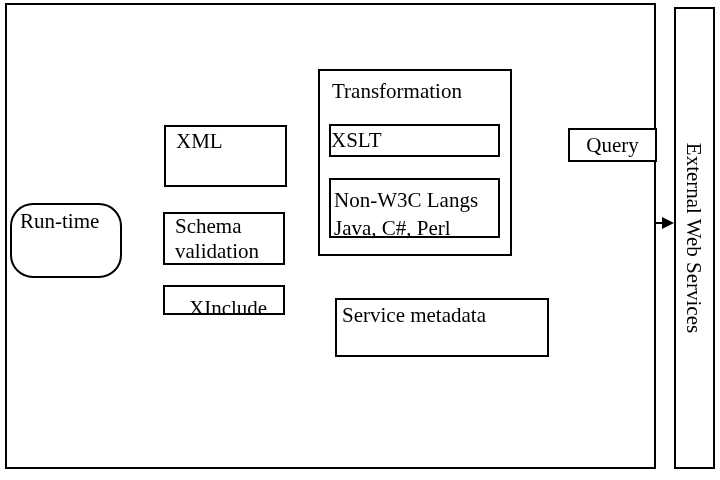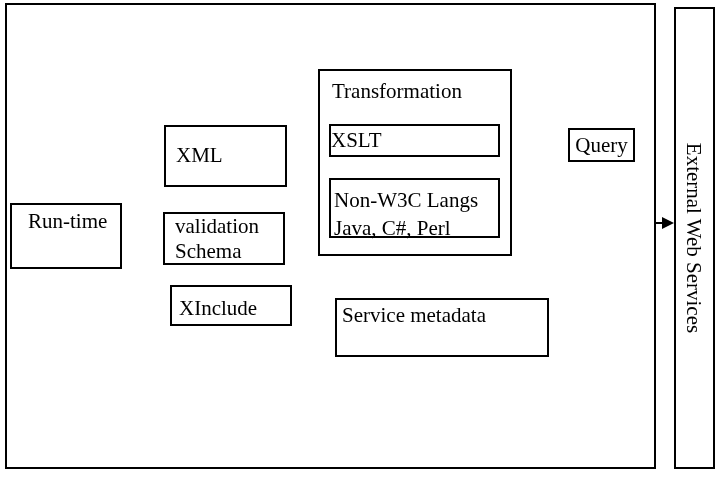--- a/index.html
+++ b/index.html
@@ -76,55 +76,55 @@
     </g>
 
     <g stroke="#000" stroke-width="2">
       <path d="M559,41 V74 A34,10 0 0 0 627,74 V41" fill="#fff"></path>
       <path d="M559,46 A34,10 0 0 0 627,46" fill="none"></path>
       <path d="M559,51 A34,10 0 0 0 627,51" fill="none"></path>
       <ellipse cx="593" cy="41" rx="34" ry="10" fill="#fff"></ellipse>
     </g>
   </svg>
 
-  <div class="box" style="left:10px;top:203px;width:112px;height:66px;padding:2px 0 0 16px;">
+  <div class="box" style="left:10px;top:203px;width:112px;height:75px;padding:2px 0 0 8px;border-radius:23px;">
     <div>Run-time</div>
   </div>
 
-  <div class="box" style="left:164px;top:125px;width:123px;height:62px;padding:14px 0 0 10px;">
+  <div class="box" style="left:164px;top:125px;width:123px;height:62px;padding:0 0 0 10px;">
     <div>XML</div>
   </div>
 
   <div class="box" style="left:163px;top:212px;width:122px;height:53px;padding:0 0 0 10px;line-height:25px;">
+    <div>Schema</div>
     <div>validation</div>
-    <div>Schema</div>
   </div>
 
-  <div class="box" style="left:170px;top:285px;width:122px;height:41px;padding-left:7px;line-height:43px;">
+  <div class="box" style="left:163px;top:285px;width:122px;height:30px;padding-left:24px;line-height:43px;">
     <span>XInclude</span>
   </div>
 
   <div class="box" style="left:318px;top:69px;width:194px;height:187px;padding:6px 0 0 12px;">
     <span>Transformation</span>
   </div>
 
   <div class="box" style="left:329px;top:124px;width:171px;height:33px;line-height:29px;text-align:left;">
     <span>XSLT</span>
   </div>
 
   <div class="box" style="left:329px;top:178px;width:171px;height:60px;padding:6px 0 0 3px;">
     <div>Non-W3C Langs</div>
     <div>Java, C#, Perl</div>
   </div>
 
   <div class="box" style="left:335px;top:298px;width:214px;height:59px;padding:1px 0 0 5px;">
     <div>Service metadata</div>
   </div>
 
-  <div class="box" style="left:568px;top:128px;width:67px;height:34px;line-height:30px;text-align:center;">
+  <div class="box" style="left:568px;top:128px;width:89px;height:34px;line-height:30px;text-align:center;">
     <span>Query</span>
   </div>
 
 
   <div class="box vtext" style="left:674px;top:7px;width:41px;height:462px;">
     <span>External Web Services</span>
   </div>
 
 </div>
 

